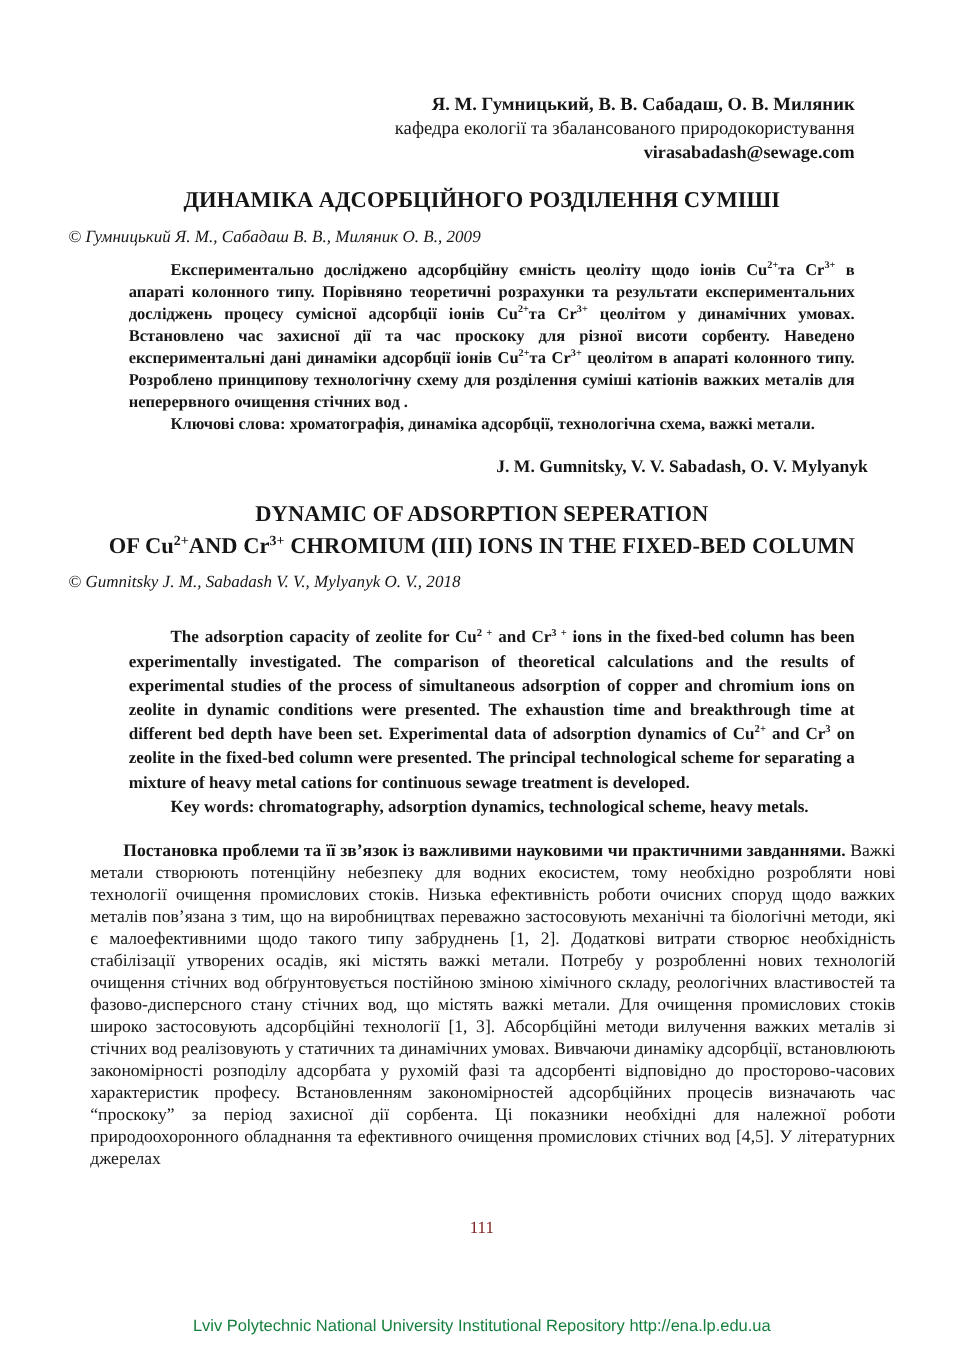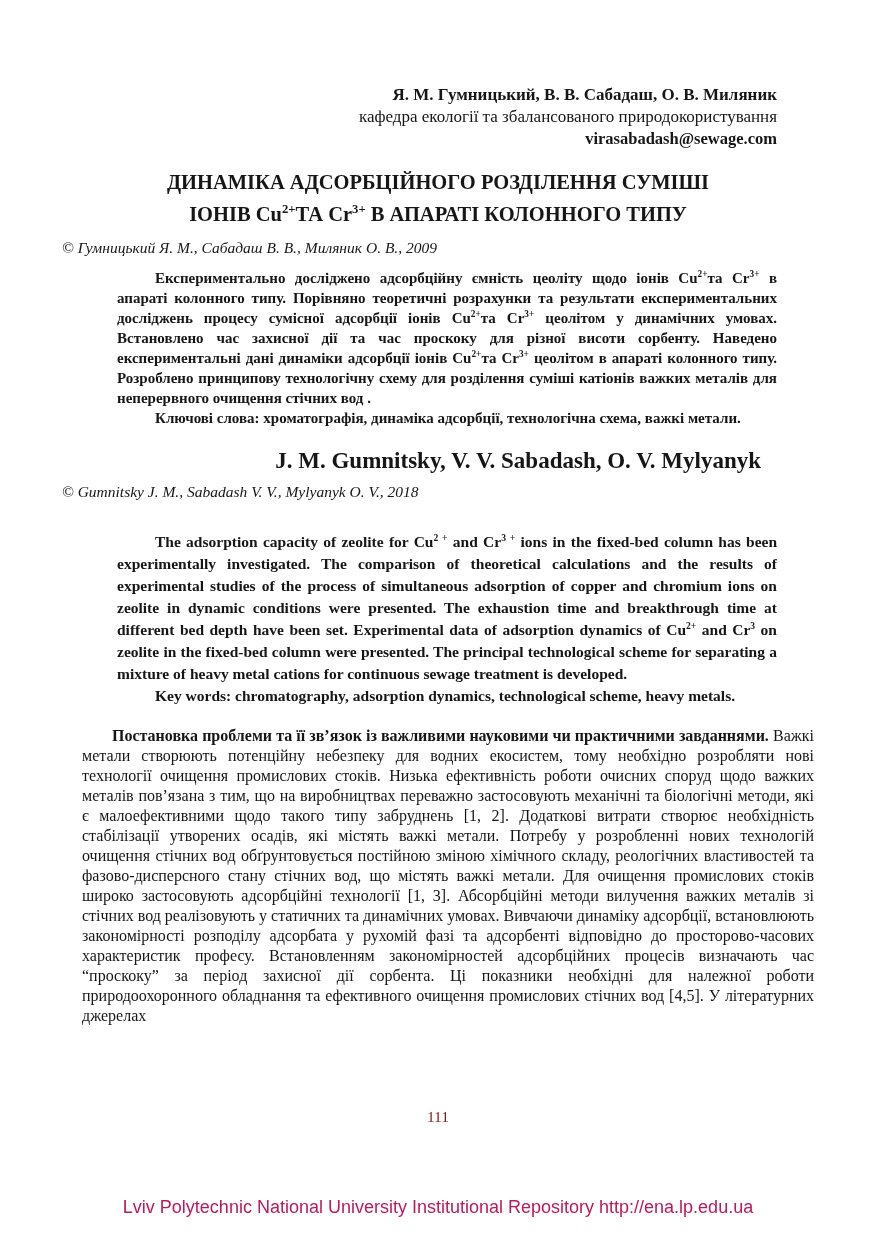--- a/index.html
+++ b/index.html
@@ -61,23 +61,23 @@
   }
   .abstract p { margin: 0; text-indent: 38px; }
   .abstract-en {
     font-size: 15.5px;
     line-height: 22px;
     margin-top: 30px;
   }
 
   .authors-en {
     text-align: right;
-    margin: 20px 53px 0 0;
+    margin: 20px 25px 0 0;
     font-weight: bold;
-    font-size: 23px;
+    font-size: 16px;
   }
 
   
   .body-text {
     margin-top: 19px;
     text-align: justify;
     font-size: 16px;
     line-height: 20px;
     margin-left: 20px;
   }
@@ -89,49 +89,52 @@
     top: 1108px; left: 0; right: 0;
     text-align: center;
     font-size: 15.5px;
     color: #7f1d1d;
   }
   .repo-footer {
     position: absolute;
     top: 1197px; left: 0; right: 0;
     text-align: center;
     font-family: "Liberation Sans", "DejaVu Sans", sans-serif;
-    font-size: 18px;
-    color: #be185d;
+    font-size: 15px;
+    color: #15803d;
   }
 </style>
 </head>
 <body>
 
 <div class="page">
 
   <div class="header-block">
     <div class="authors-ua">Я. М. Гумницький, В. В. Сабадаш, О. В. Миляник</div>
     <div class="affiliation">кафедра екології та збалансованого природокористування</div>
     <div class="email">virasabadash@sewage.com</div>
   </div>
 
   <div class="title">
     <div>ДИНАМІКА АДСОРБЦІЙНОГО РОЗДІЛЕННЯ СУМІШІ</div>
-    <div class="rich">ІОНІВ Cu<sup>2+</sup>ТА Cr<sup>3+</sup> В АПАРАТІ КОЛОННОГО ТИПУ</div>
   </div>
 
   <div class="copyright">© Гумницький Я. М., Сабадаш В. В., Миляник О. В., 2009</div>
 
   <div class="abstract">
     <p class="rich">Експериментально досліджено адсорбційну ємність цеоліту щодо іонів Cu<sup>2+</sup>та Cr<sup>3+</sup> в апараті колонного типу. Порівняно теоретичні розрахунки та результати експериментальних досліджень процесу сумісної адсорбції іонів Cu<sup>2+</sup>та Cr<sup>3+</sup> цеолітом у динамічних умовах. Встановлено час захисної дії та час проскоку для різної висоти сорбенту. Наведено експериментальні дані динаміки адсорбції іонів Cu<sup>2+</sup>та Cr<sup>3+</sup> цеолітом в апараті колонного типу. Розроблено принципову технологічну схему для розділення суміші катіонів важких металів для неперервного очищення стічних вод .</p>
     <p>Ключові слова: хроматографія, динаміка адсорбції, технологічна схема, важкі метали.</p>
   </div>
 
   <div class="authors-en">J. M. Gumnitsky, V. V. Sabadash, O. V. Mylyanyk</div>
 
+  <div class="title title-en">
+    <div>DYNAMIC OF ADSORPTION SEPERATION</div>
+    <div class="rich">OF Cu<sup>2+</sup>AND Cr<sup>3+</sup> CHROMIUM (III) IONS IN THE FIXED-BED COLUMN</div>
+  </div>
 
   <div class="copyright">© Gumnitsky J. M., Sabadash V. V., Mylyanyk O. V., 2018</div>
 
   <div class="abstract abstract-en">
     <p class="rich">The adsorption capacity of zeolite for Cu<sup>2 +</sup> and Cr<sup>3 +</sup> ions in the fixed-bed column has been experimentally investigated. The comparison of theoretical calculations and the results of experimental studies of the process of simultaneous adsorption of copper and chromium ions on zeolite in dynamic conditions were presented. The exhaustion time and breakthrough time at different bed depth have been set. Experimental data of adsorption dynamics of Cu<sup>2+</sup> and Cr<sup>3</sup> on zeolite in the fixed-bed column were presented. The principal technological scheme for separating a mixture of heavy metal cations for continuous sewage treatment is developed.</p>
     <p>Key words: chromatography, adsorption dynamics, technological scheme, heavy metals.</p>
   </div>
 
   <div class="body-text">
     <p class="rich"><b>Постановка проблеми та її зв’язок із важливими науковими чи практичними завданнями.</b> Важкі метали створюють потенційну небезпеку для водних екосистем, тому необхідно розробляти нові технології очищення промислових стоків. Низька ефективність роботи очисних споруд щодо важких металів пов’язана з тим, що на виробництвах переважно застосовують механічні та біологічні методи, які є малоефективними щодо такого типу забруднень [1, 2]. Додаткові витрати створює необхідність стабілізації утворених осадів, які містять важкі метали. Потребу у розробленні нових технологій очищення стічних вод обґрунтовується постійною зміною хімічного складу, реологічних властивостей та фазово-дисперсного стану стічних вод, що містять важкі метали. Для очищення промислових стоків широко застосовують адсорбційні технології [1, 3]. Абсорбційні методи вилучення важких металів зі стічних вод реалізовують у статичних та динамічних умовах. Вивчаючи динаміку адсорбції, встановлюють закономірності розподілу адсорбата у рухомій фазі та адсорбенті відповідно до просторово-часових характеристик професу. Встановленням закономірностей адсорбційних процесів визначають час “проскоку” за період захисної дії сорбента. Ці показники необхідні для належної роботи природоохоронного обладнання та ефективного очищення промислових стічних вод [4,5]. У літературних джерелах</p>

